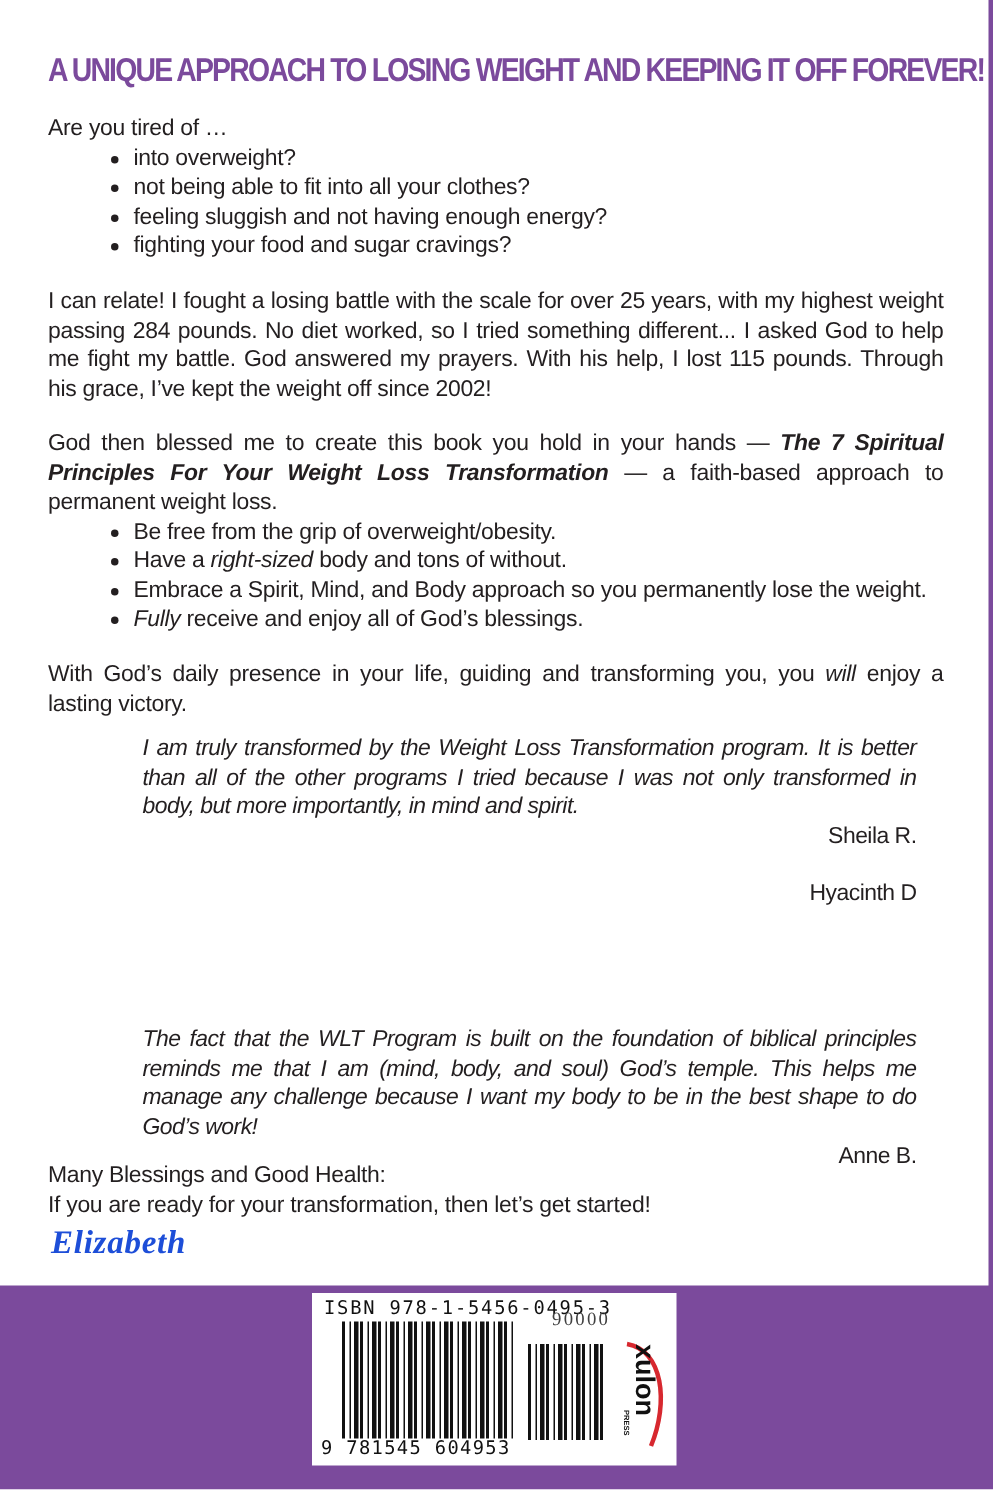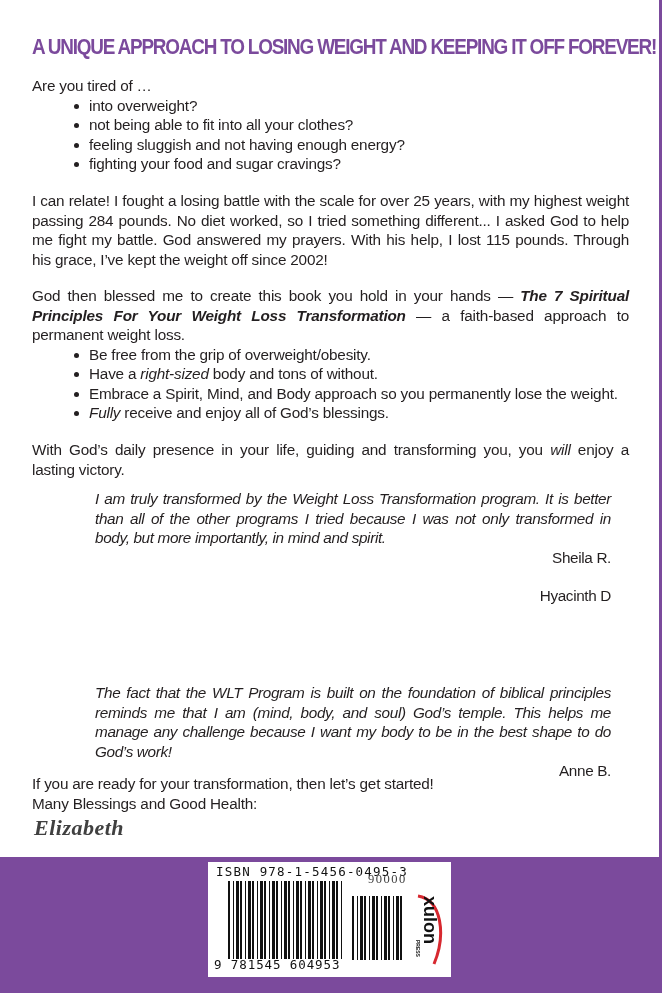--- a/index.html
+++ b/index.html
@@ -7,21 +7,21 @@
   .right-edge { position:absolute; top:0; right:0; width:3px; height:858px; background:#7b4a9c; }
   .headline { position:absolute; top:34px; left:32px; width:600px; font-family:"Liberation Sans", sans-serif; font-weight:bold; color:#7b4a9c; font-size:22px; letter-spacing:-1.4px; transform:scaleX(0.86); transform-origin:left top; white-space:nowrap; line-height:26px; }
   .p { font-size:15.3px; line-height:19.5px; letter-spacing:-0.2px; margin:0; }
   .justify { text-align:justify; }
   ul.bul { margin:0; padding:0 0 0 42px; list-style:none; }
   ul.bul li { font-size:15.3px; line-height:19.5px; position:relative; padding-left:15px; letter-spacing:-0.2px; }
   ul.bul li::before { content:""; position:absolute; left:0; top:8px; width:5px; height:5px; border-radius:50%; background:#231f20; }
   .blk { position:absolute; left:32px; width:597px; }
   .quote { position:absolute; left:74px; width:516px; font-style:italic; font-size:15.3px; line-height:19.5px; text-align:justify; letter-spacing:-0.35px;margin-left:21px; }
   .author { text-align:right; font-style:normal; }
-  .sig { position:absolute; left:34px; top:815px; font-family:"Liberation Serif", serif; font-style:italic; font-weight:bold; font-size:22px; color:#404040; letter-spacing:0.5px; }
+  .sig { position:absolute; left:34px; top:815px; font-family:"Liberation Serif", serif; font-style:italic; font-weight:bold; font-size:22px; color:#1d4ed8; letter-spacing:0.5px; }
   .band { position:absolute; left:0; top:857px; width:662px; height:136px; background:#7b4a9c; }
   .barcode-box { position:absolute; left:208px; top:862px; width:243px; height:115px; background:#ffffff; }
   .isbn-top { position:absolute; left:8px; top:2px; font-family:"DejaVu Sans Mono", monospace; font-size:12.5px; letter-spacing:1.2px; color:#111; }
   .price { position:absolute; left:160px; top:10px; font-family:Liberation Serif, serif; font-size:12.5px; letter-spacing:1.5px; color:#404040; }
   .bars-main { position:absolute; left:20px; top:19px; width:118px; height:78px; display:flex; align-items:stretch; }
   .bars-add { position:absolute; left:144px; top:34px; width:56px; height:64px; display:flex; align-items:stretch; }
   .bar { background:#111; height:100%; }
   .gap { height:100%; }
   .isbn-bottom { position:absolute; left:6px; top:95px; font-family:"DejaVu Sans Mono", monospace; font-size:12.5px; letter-spacing:0.9px; color:#111; background:transparent; }
   .logo { position:absolute; left:204px; top:28px; width:32px; height:80px; }
@@ -69,22 +69,22 @@
 <div class="quote" style="top:586px;">
   <div class="author">Hyacinth D</div>
 </div>
 
 <div class="quote" style="top:683px;">
   <div>The fact that the WLT Program is built on the foundation of biblical principles reminds me that I am (mind, body, and soul) God’s temple. This helps me manage any challenge because I want my body to be in the best shape to do God’s work!</div>
   <div class="author">Anne B.</div>
 </div>
 
 <div class="blk" style="top:774px;">
+  <p class="p">Many Blessings and Good Health:</p>
   <p class="p">If you are ready for your transformation, then let’s get started!</p>
-  <p class="p">Many Blessings and Good Health:</p>
 </div>
 <div class="sig">Elizabeth</div>
 
 <div class="band"></div>
 
 <div class="barcode-box">
   <div class="isbn-top">ISBN 978-1-5456-0495-3</div>
   <div class="price">90000</div>
   <div class="bars-main" id="bars-main">
       <div class="bar" style="width: 2px;"></div>

